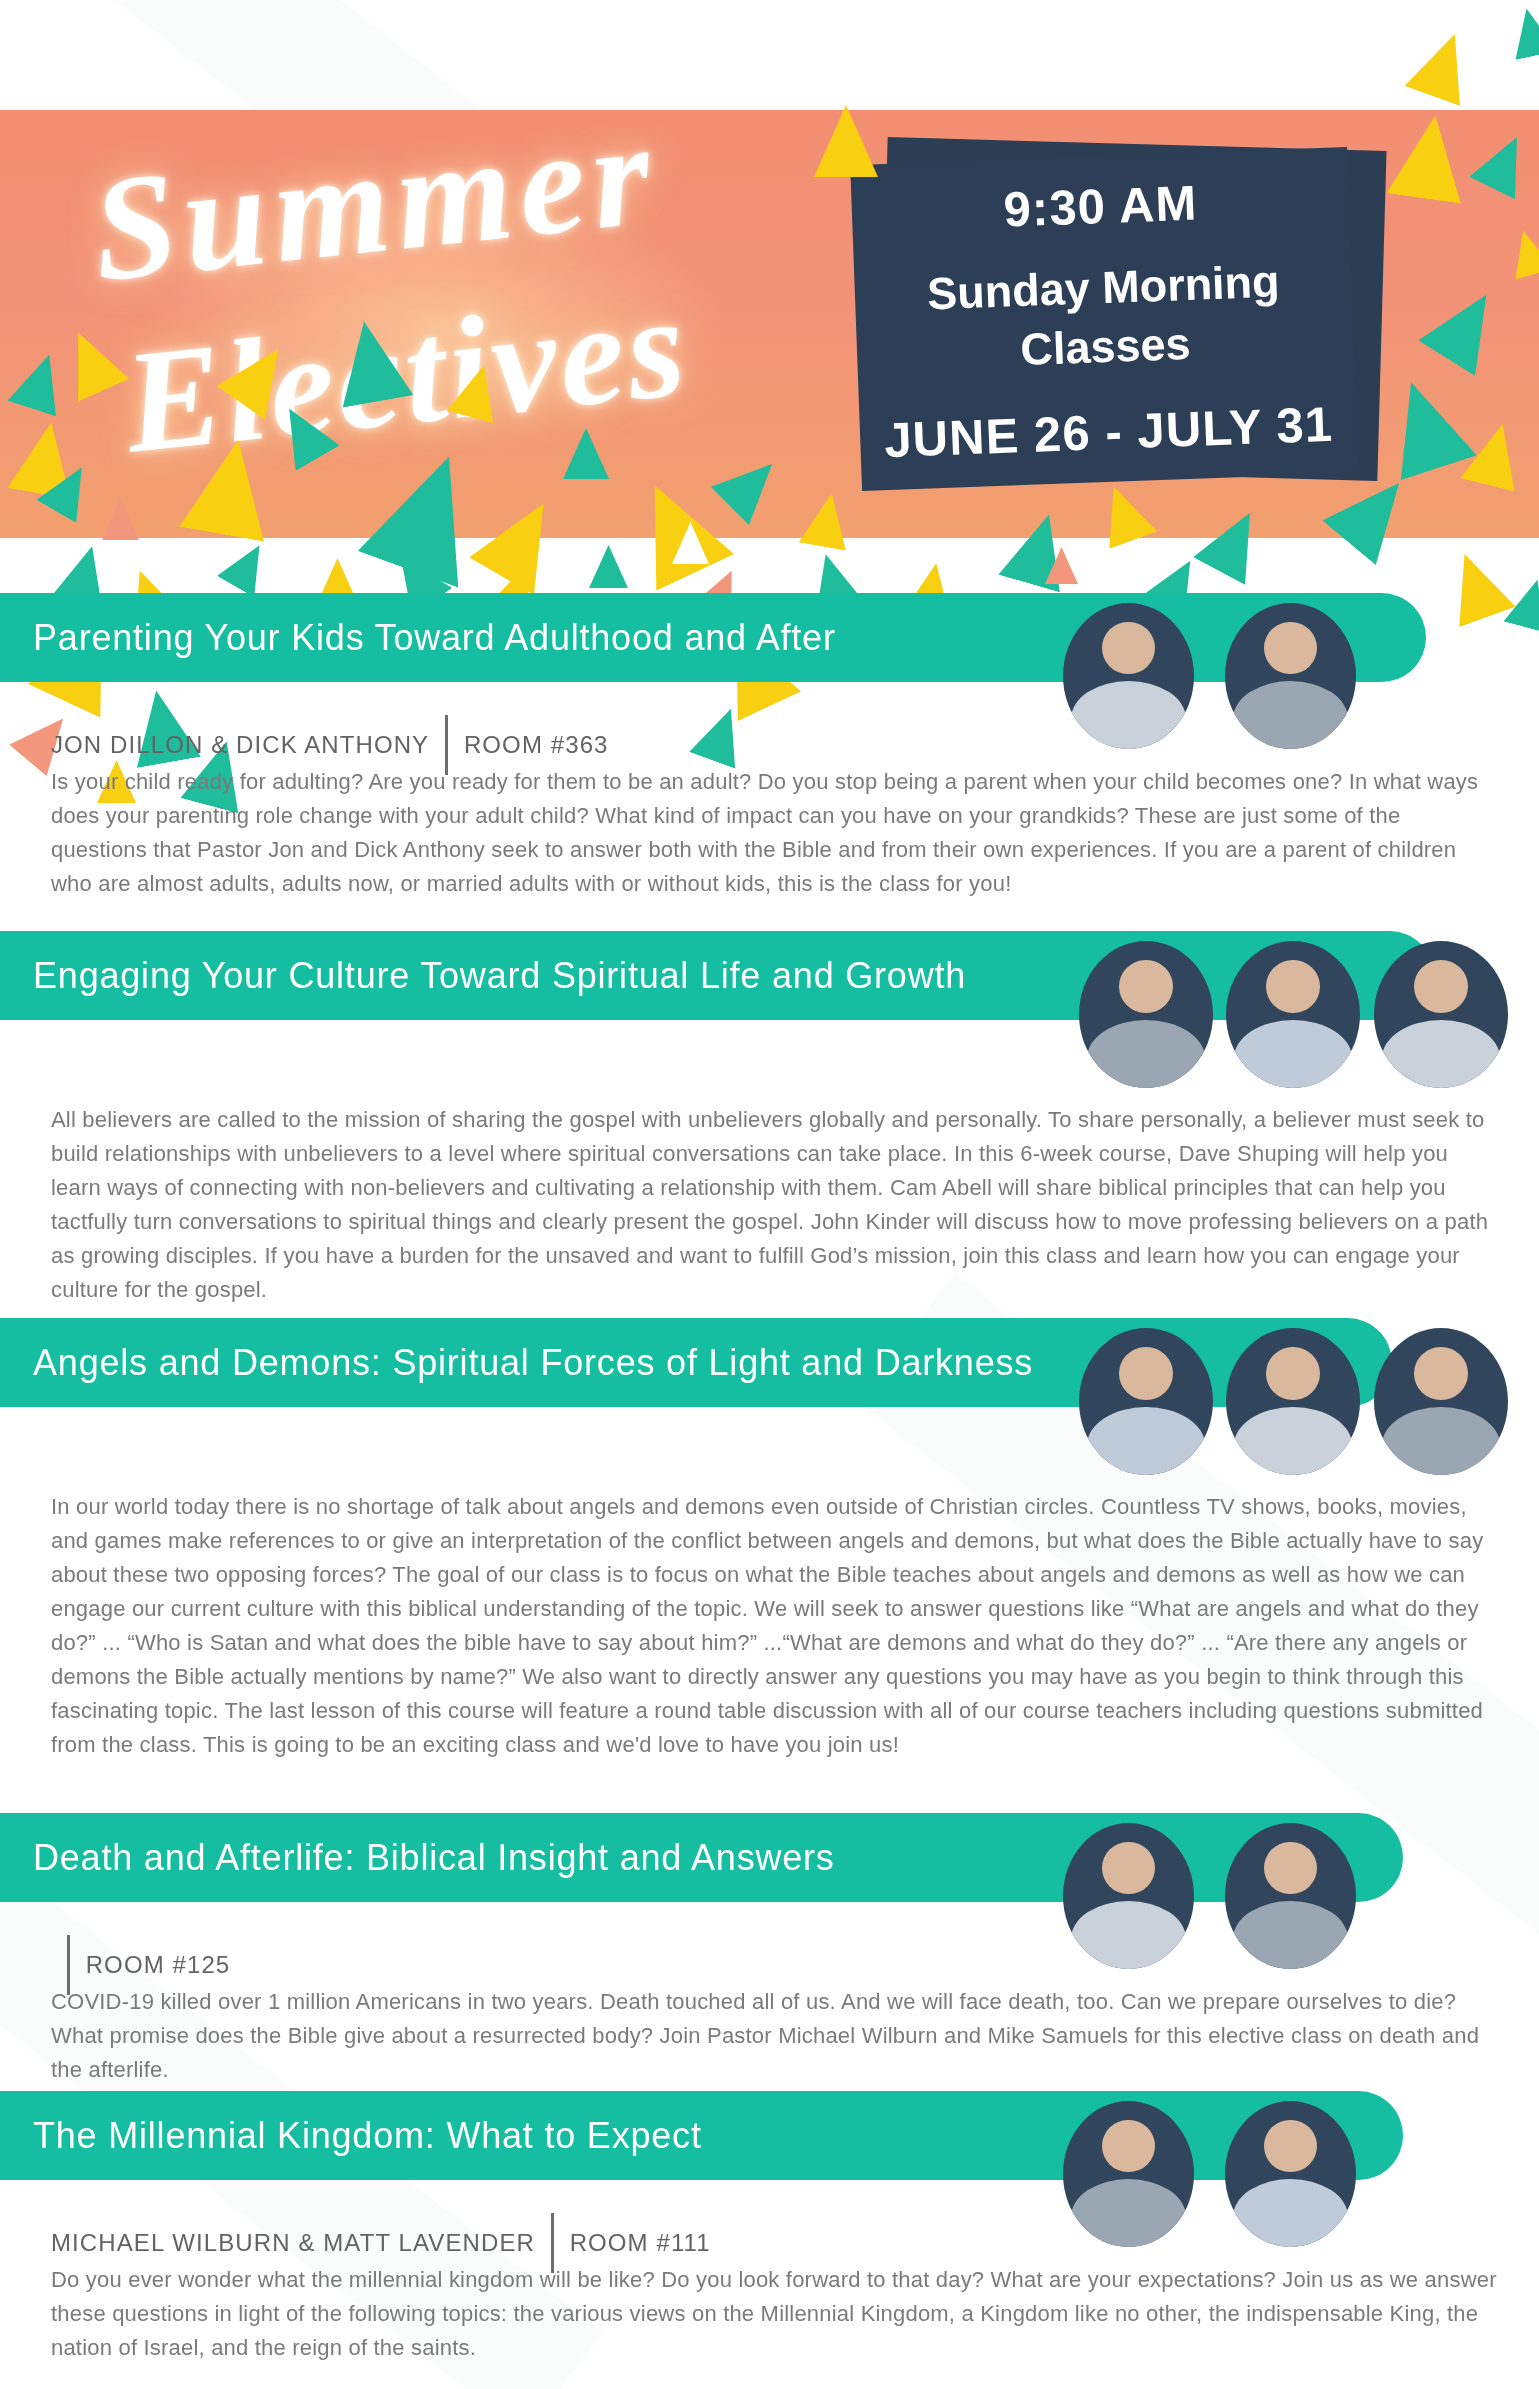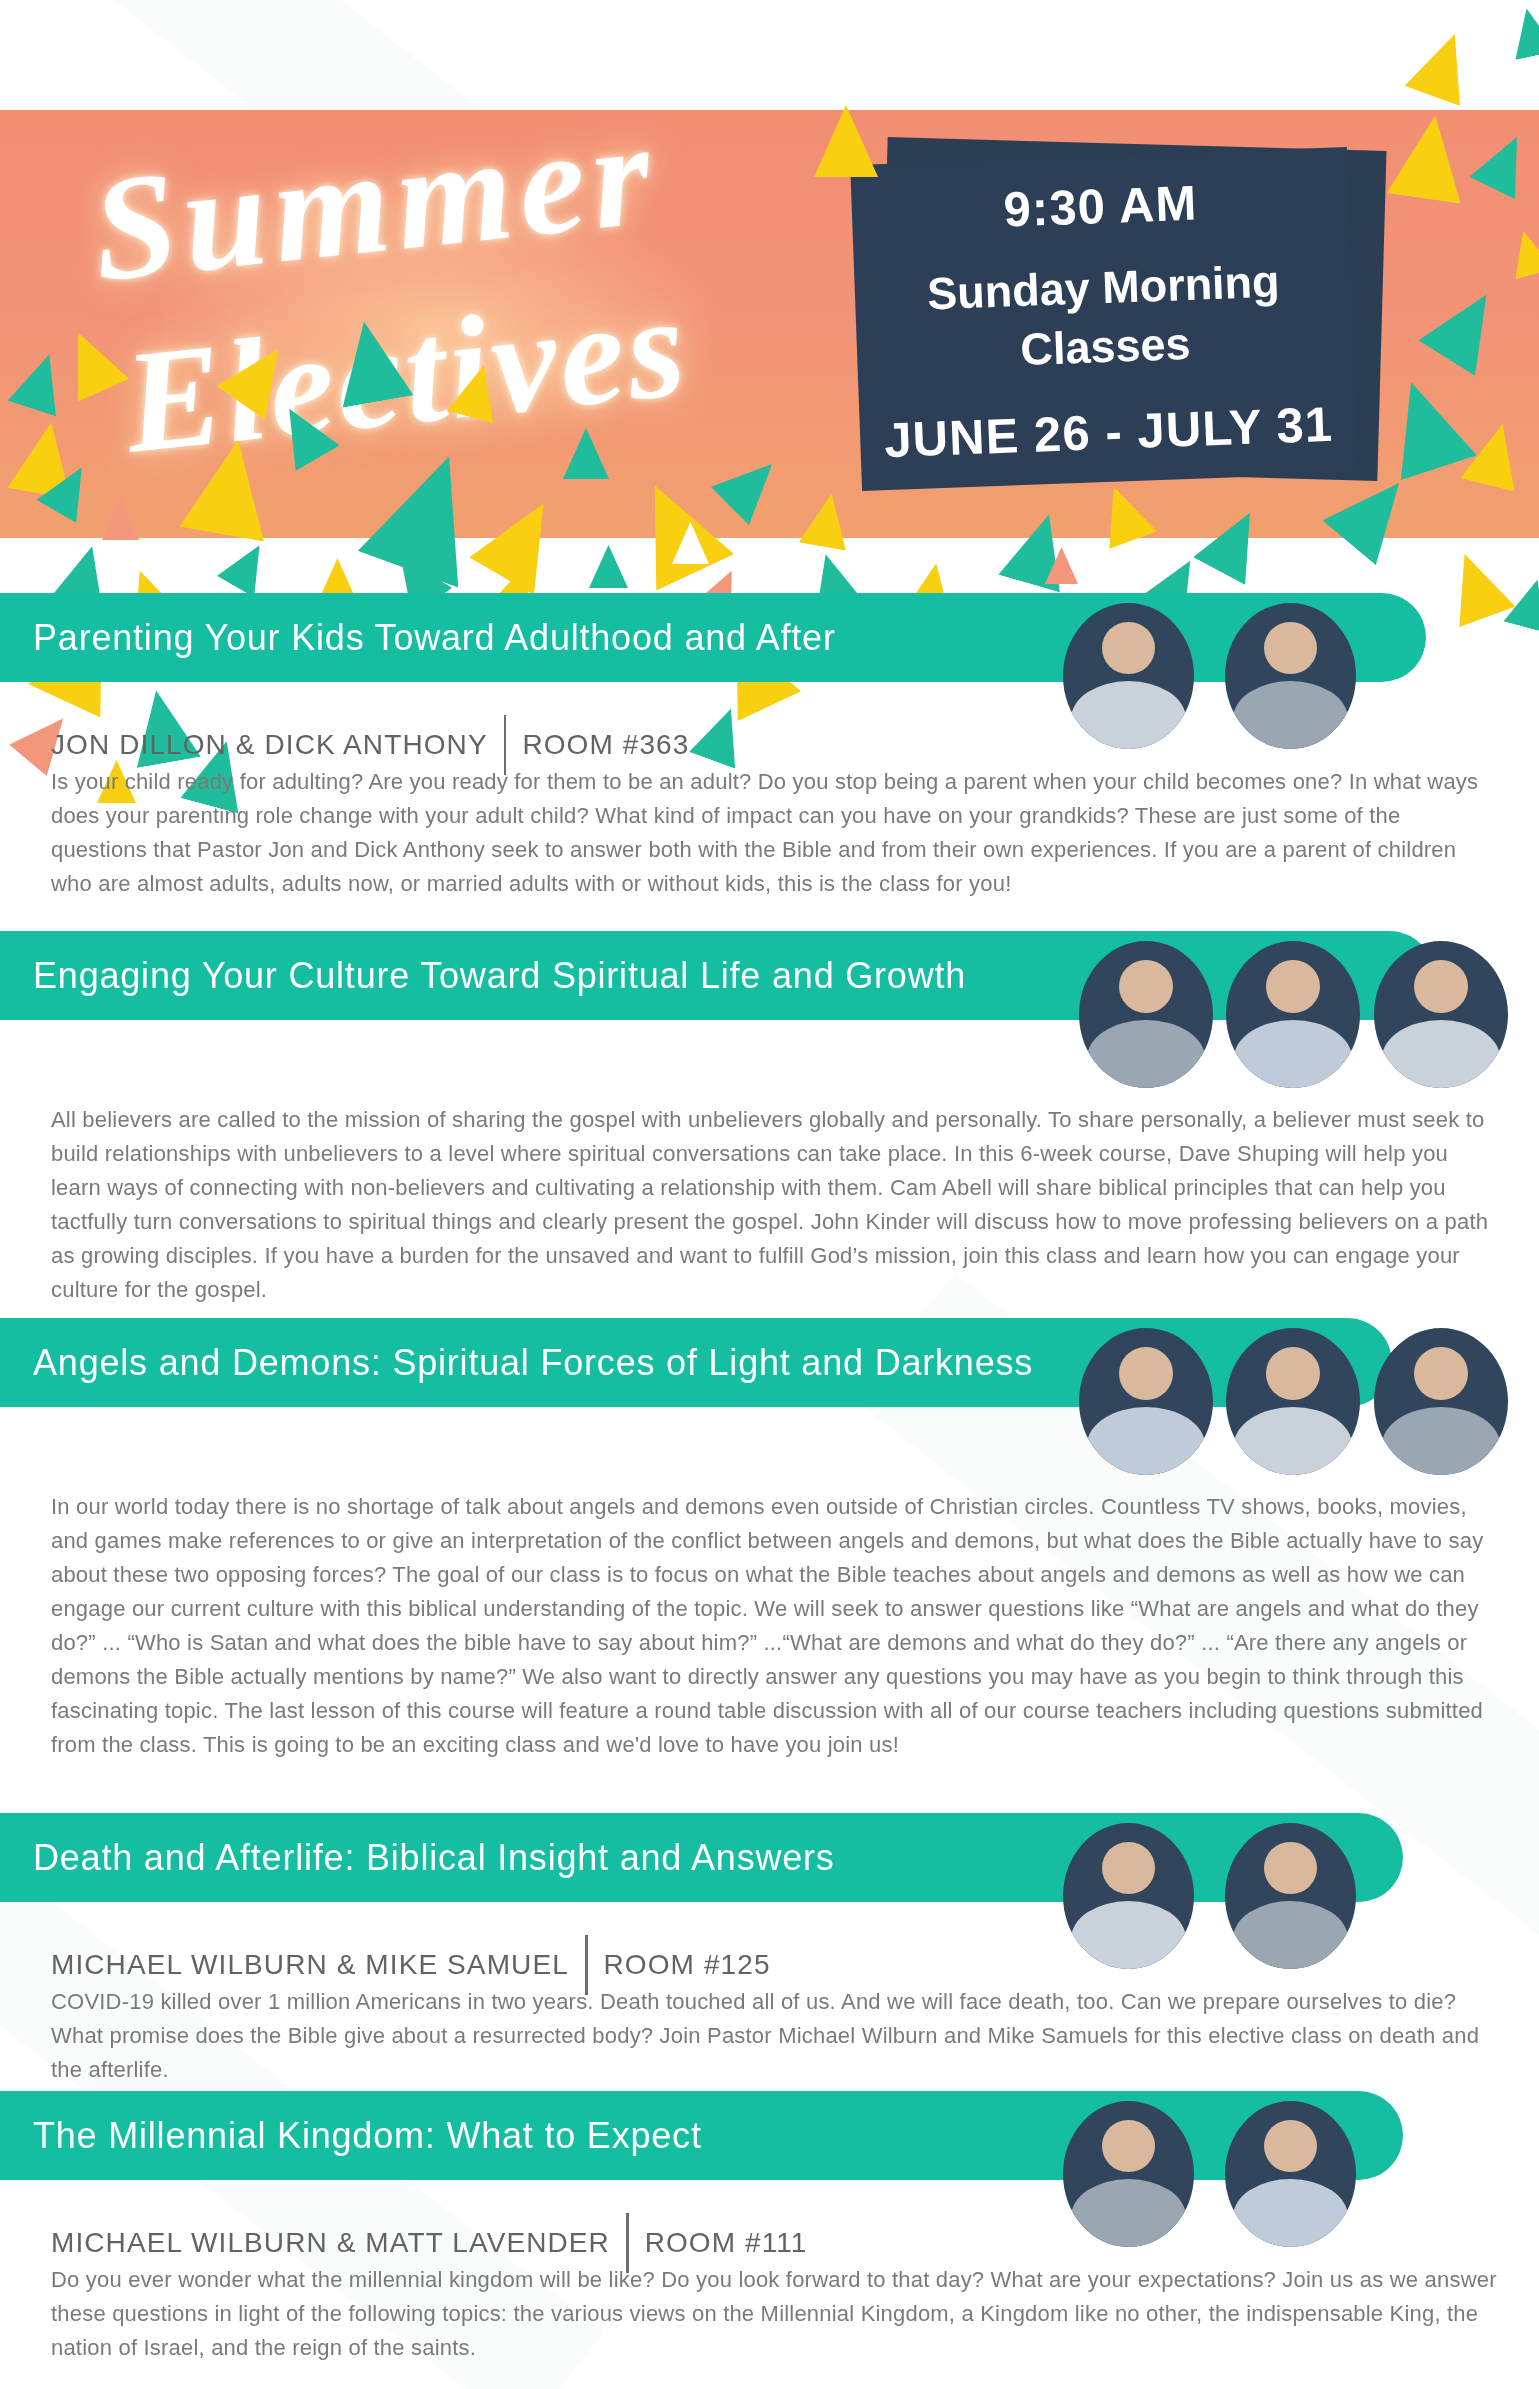--- a/index.html
+++ b/index.html
@@ -50,21 +50,21 @@
     margin:0; padding-left:33px; color:#ffffff; font-size:36px; font-weight:400;
     letter-spacing:0.8px; white-space:nowrap;
   }
   .photo{
     position:absolute; overflow:hidden; border-radius:50%; background:#31465C;
   }
   .photo .head{position:absolute; left:30%; top:13%; width:40%; height:36%; border-radius:50%; background:#D9B89E;}
   .photo .torso{position:absolute; left:6%; top:54%; width:88%; height:52%; border-radius:50% 50% 0 0;}
   .meta{position:absolute; left:51px; display:flex; align-items:center;}
   .instructors,.room{
-    color:#636363; font-size:28px; letter-spacing:1.1px; white-space:nowrap;
+    color:#636363; font-size:24px; letter-spacing:1.1px; white-space:nowrap;
   }
   .meta-divider{width:2.7px; height:60px; background:#6d6d6d; margin:0 16px;}
   .description{
     position:absolute; left:51px; width:1446px; margin:0;
     color:#7a7a7a; font-size:22px; line-height:34px; letter-spacing:0.2px;
   }
 </style>
 </head>
 <body>
 
@@ -219,21 +219,20 @@
           <div class="photo" style="left: 1063px; top: 9.6px; width: 131px; height: 146px;">
             <div class="head"></div>
             <div class="torso" style="background: rgb(201, 210, 219);"></div>
           </div>
           <div class="photo" style="left: 1225px; top: 9.6px; width: 131px; height: 146px;">
             <div class="head"></div>
             <div class="torso" style="background: rgb(154, 166, 178);"></div>
           </div>
         </div>
     <div class="meta" style="top: 122px;">
-      <span class="instructors">MICHAEL WILBURN &amp; MIKE SAMUEL</span>
       <span class="meta-divider"></span>
       <span class="room">ROOM #125</span>
     </div>
     <p class="description" style="top: 172px;">COVID-19 killed over 1 million Americans in two years. Death touched all of us. And we will face death, too. Can we prepare ourselves to die? What promise does the Bible give about a resurrected body? Join Pastor Michael Wilburn and Mike Samuels for this elective class on death and the afterlife.</p>
   </section>
 
   <section class="class-section" style="top: 2091px; height: 332px;">
     <div class="banner" style="width: 1403px;">
       <h2 class="banner-title">The Millennial Kingdom: What to Expect</h2>
     </div>

